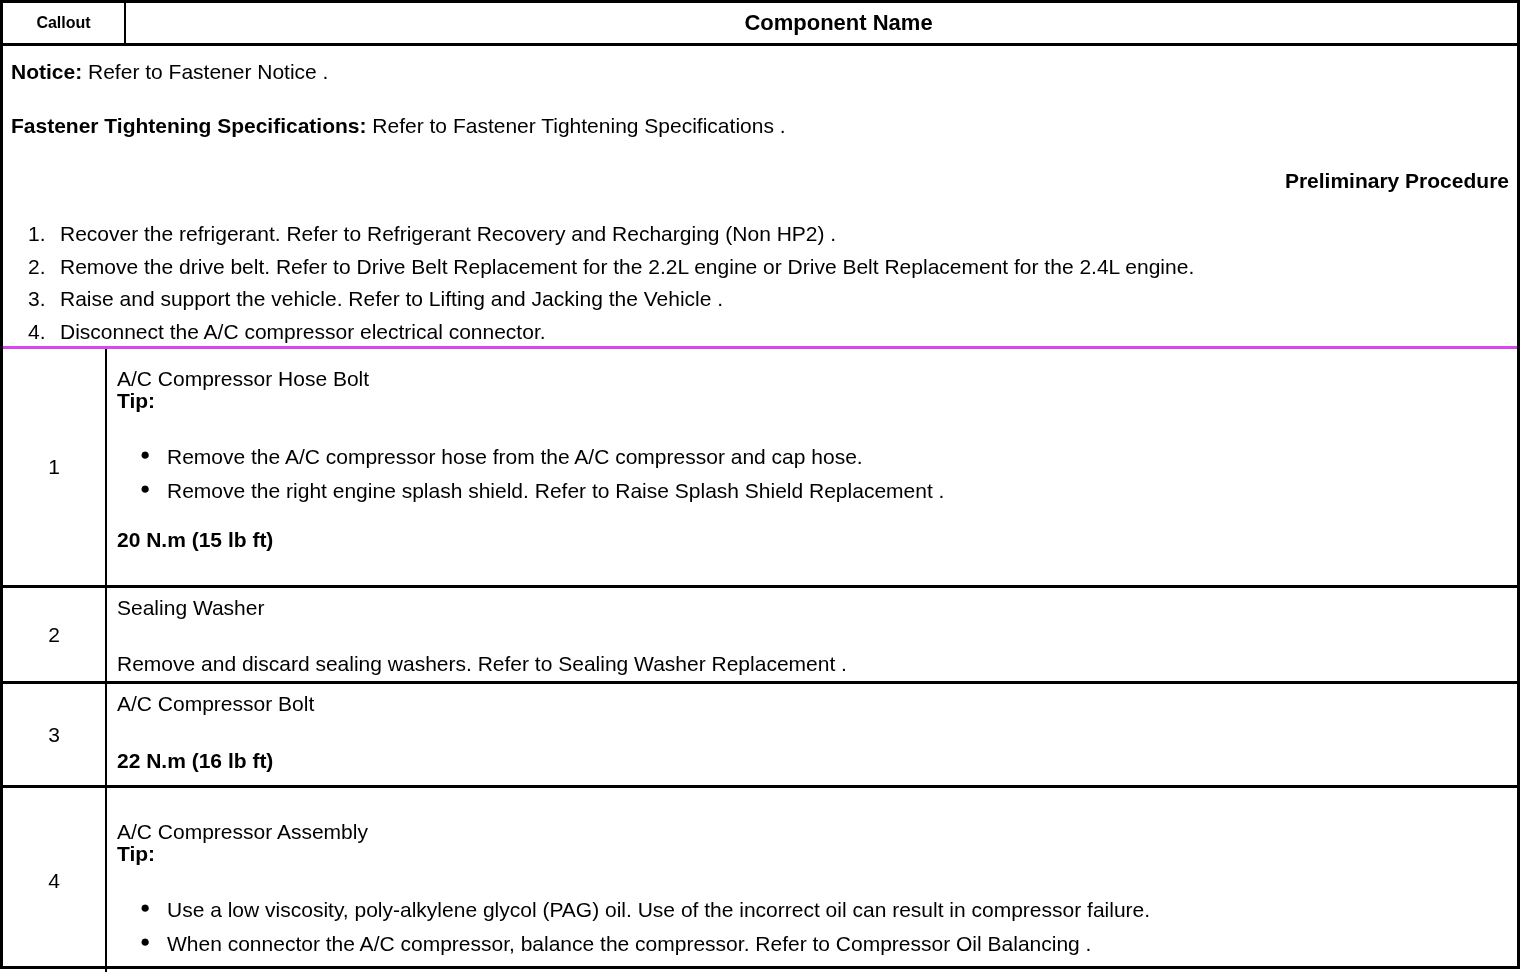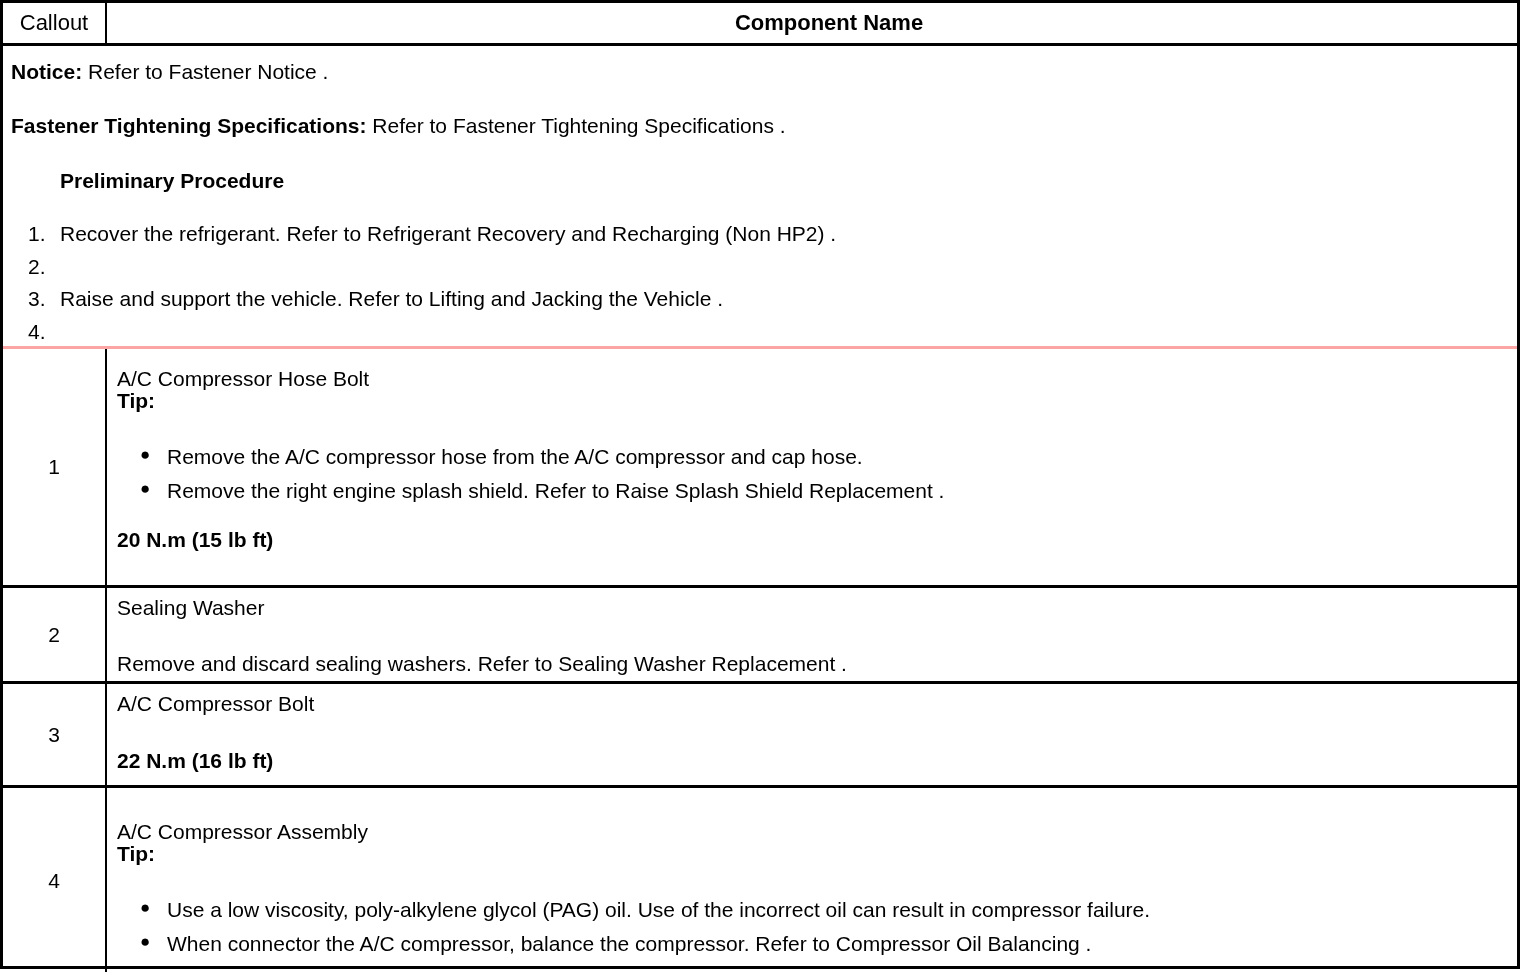--- a/index.html
+++ b/index.html
@@ -11,36 +11,36 @@
   }
   .doc {
     width: 1520px; height: 969px;
     border: 3px solid #000;
     display: flex; flex-direction: column;
     background: #fff;
   }
   
   .header-row { display: flex; height: 43px; border-bottom: 3px solid #000; flex: none; }
   .callout-header {
-    width: 104px; border-right: 2px solid #000;
-    font-weight: normal; font-size: 22px;
+    width: 123px; border-right: 2px solid #000;
+    font-weight: bold; font-size: 16px;
     display: flex; align-items: center; justify-content: center;
   }
   .component-header {
     flex: 1; font-weight: bold; font-size: 22px;
     display: flex; align-items: center; justify-content: center; padding-left: 34px;
   }
   
   .notice-section {
-    height: 303px; border-bottom: 3px solid #fca5a5; flex: none;
+    height: 303px; border-bottom: 3px solid #d946ef; flex: none;
     padding: 0 8px; font-size: 21px; line-height: 22px; overflow: hidden;
   }
   .notice-section .l1 { margin-top: 15px; }
   .notice-section .l2 { margin-top: 32px; }
-  .notice-section .prelim { margin-top: 33px; margin-left: 49px; font-weight: bold; }
+  .notice-section .prelim { margin-top: 33px; margin-left: 49px; font-weight: bold; text-align: right; }
   .steps { margin-top: 31px; list-style: none; }
   .steps li { position: relative; padding-left: 49px; height: 32.5px; }
   .steps .num { position: absolute; left: 17px; top: 0; }
   
   .trow { display: flex; border-bottom: 3px solid #000; flex: none; }
   .trow:last-child { border-bottom: none; flex: 1; }
   .callout-cell {
     width: 104px; border-right: 2px solid #000;
     display: flex; align-items: center; justify-content: center;
     font-size: 21px; flex: none;
@@ -71,23 +71,23 @@
     <div class="callout-header">Callout</div>
     <div class="component-header">Component Name</div>
   </div>
 
   <div class="notice-section">
     <p class="l1"><b>Notice:</b><span> Refer to Fastener Notice .</span></p>
     <p class="l2"><b>Fastener Tightening Specifications:</b><span> Refer to Fastener Tightening Specifications .</span></p>
     <p class="prelim">Preliminary Procedure</p>
     <ol class="steps">
       <li><span class="num">1.</span><span>Recover the refrigerant. Refer to Refrigerant Recovery and Recharging (Non HP2) .</span></li>
-      <li><span class="num">2.</span></li>
+      <li><span class="num">2.</span><span>Remove the drive belt. Refer to Drive Belt Replacement for the 2.2L engine or Drive Belt Replacement for the 2.4L engine.</span></li>
       <li><span class="num">3.</span><span>Raise and support the vehicle. Refer to Lifting and Jacking the Vehicle .</span></li>
-      <li><span class="num">4.</span></li>
+      <li><span class="num">4.</span><span>Disconnect the A/C compressor electrical connector.</span></li>
     </ol>
   </div>
 
   <div class="trow row-1">
     <div class="callout-cell">1</div>
     <div class="content-cell">
       <p class="cell-title">A/C Compressor Hose Bolt</p>
       <p class="tip-line">Tip:</p>
       <ul class="bullets">
         <li><span class="blt">●</span><span>Remove the A/C compressor hose from the A/C compressor and cap hose.</span></li>

